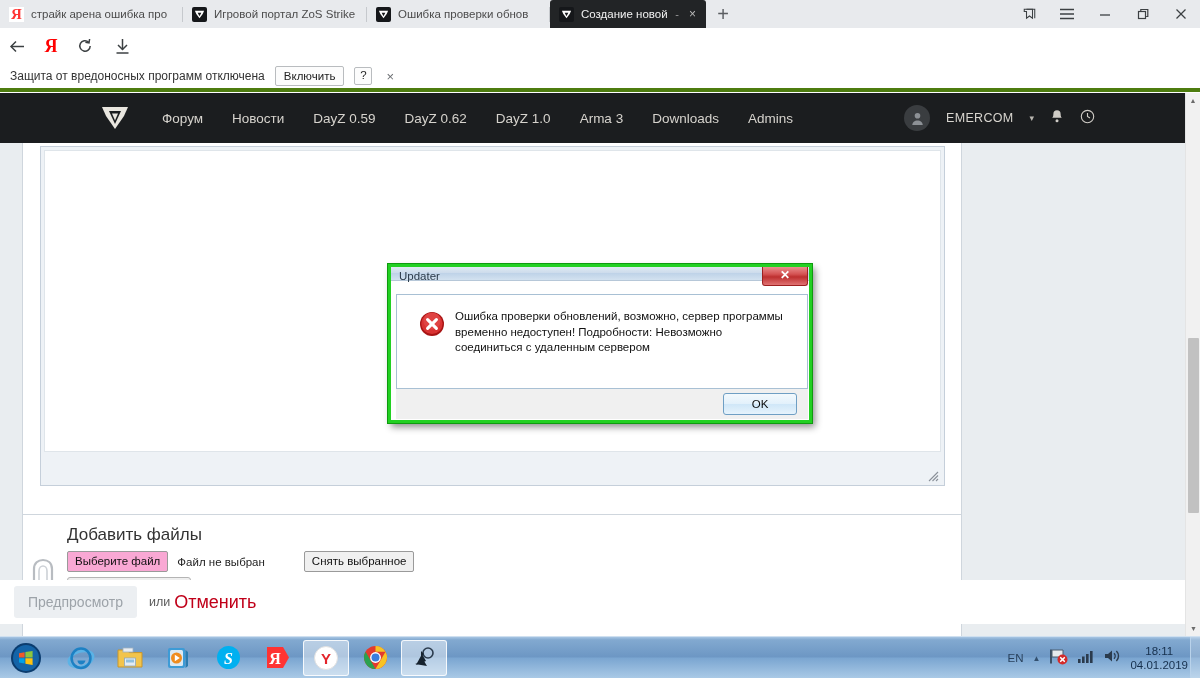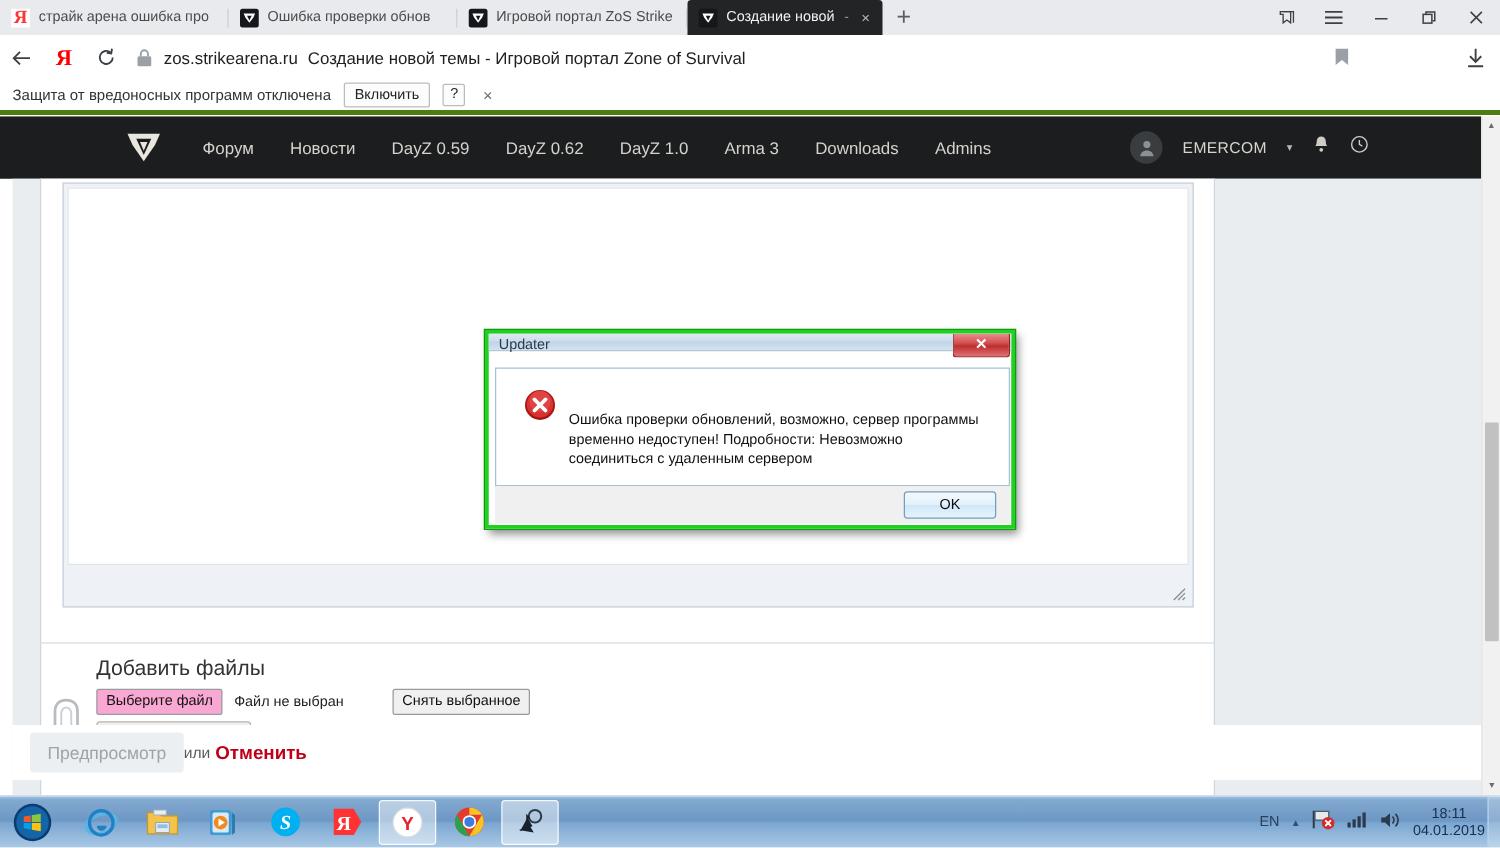--- a/index.html
+++ b/index.html
@@ -94,21 +94,21 @@
   .sitelogo { margin-left:100px; margin-right:32px; display:flex; align-items:center; }
   .navlinks { display:flex; align-items:flex-start; gap:29px; }
   .navlink { color:#d6d3cd; font-size:13.5px; }
   .navright { position:absolute; right:90px; display:flex; align-items:center; gap:16px; }
   .avatar { width:26px; height:26px; border-radius:50%; background:#3a3d40; display:flex; align-items:center; justify-content:center; }
   .uname { color:#d8d5cf; font-size:12.5px; letter-spacing:.3px; }
   .caret { color:#b9b6b0; font-size:9px; }
   .navicon { color:#cfccc6; }
 
   .pagebody {
-    position:absolute; left:10px; top:50px; width:1185px; height:493px;
+    position:absolute; left:0; top:50px; width:1185px; height:493px;
     background:#e9edf0;
   }
   .contentcard {
     position:absolute; left:22px; top:0; width:940px; height:372px;
     background:#ffffff; border:1px solid #cfd6dd; border-top:none;
   }
   .editor-outer {
     position:absolute; left:17px; top:3px; width:905px; height:340px;
     border:1px solid #c5cfda; background:#eef2f6;
   }
@@ -147,22 +147,22 @@
     background:#ffffff; display:flex; align-items:center; padding-left:0; gap:0;
   }
   .publish {
     background:#2b2b2b; color:#ffffff; font-size:14px; padding:8px 17px;
     border-radius:3px; margin-left:5px;
   }
   .preview {
     background:#eceff2; color:#9da3a9; font-size:14px; padding:8px 14px;
     border-radius:3px; margin-left:14px;
   }
-  .orword { font-size:12.5px; color:#5a5a5a; }
-  .cancelword { font-size:15px; color:#c00019; font-weight:bold; margin-left:4px; }
+  .orword { font-size:12.5px; color:#5a5a5a; margin-left:12px; }
+  .cancelword { font-size:18px; color:#c00019; font-weight:normal; margin-left:4px; }
 
   .pagescroll {
     position:absolute; right:0; top:0; width:15px; height:543px; background:#f1f1f1;
     border-left:1px solid #e4e4e4;
   }
   .pagescroll .up, .pagescroll .down { height:15px; display:flex; align-items:center; justify-content:center; color:#6b6b6b; font-size:7px; }
   .pagescroll .thumb { position:absolute; left:2px; top:245px; width:11px; height:175px; background:#c1c1c1; border-radius:1px; }
 
   
   .dlg {
@@ -188,21 +188,20 @@
   }
   .dlg-body {
     position:absolute; left:5px; top:27px; width:412px; height:95px;
     background:#ffffff; border:1px solid #a8c0d4;
   }
   .dlg-erricon { position:absolute; left:22px; top:16px; }
   .dlg-msg {
     position:absolute; left:58px; top:14px; width:335px;
     font-size:11.5px; line-height:15.5px; color:#101010;
     font-family:"Liberation Sans", sans-serif;
-    margin-top:20px;
   }
   .dlg-foot {
     position:absolute; left:5px; top:122px; width:412px; height:30px;
     background:#f0f0f0;
     padding-left:31px;
   }
   .dlg-ok {
     position:absolute; right:11px; top:4px; width:74px; height:22px;
     background:linear-gradient(to bottom,#f3f9fd 0%,#e3f1fb 48%,#d0e7f8 52%,#e6f3fc 100%);
     border:1px solid #6f9fc4; border-radius:3px;
@@ -231,38 +230,38 @@
 
 <div id="browser">
 
   <div class="tabstrip">
 
     <div class="tab" style="width:183px;">
       <span class="tfav yandex">Я</span>
       <span class="tlabel">страйк арена ошибка про</span>
     </div>
 
+    <div class="tab" style="width:184px;">
+      <span class="tfav zos">
+        <svg width="11" height="11" viewBox="0 0 24 24">
+            <path d="M2 4h20l-3 7 -7 9 -7-9z" fill="#fff"></path>
+            <path d="M8 8h8l-4 8z" fill="#15171a"></path>
+          </svg>
+      </span>
+      <span class="tlabel">Игровой портал ZoS Strike</span>
+    </div>
+
     <div class="tab" style="width:183px;">
       <span class="tfav zos">
         <svg width="11" height="11" viewBox="0 0 24 24">
             <path d="M2 4h20l-3 7 -7 9 -7-9z" fill="#fff"></path>
             <path d="M8 8h8l-4 8z" fill="#15171a"></path>
           </svg>
       </span>
       <span class="tlabel">Ошибка проверки обнов</span>
-    </div>
-
-    <div class="tab" style="width:184px;">
-      <span class="tfav zos">
-        <svg width="11" height="11" viewBox="0 0 24 24">
-            <path d="M2 4h20l-3 7 -7 9 -7-9z" fill="#fff"></path>
-            <path d="M8 8h8l-4 8z" fill="#15171a"></path>
-          </svg>
-      </span>
-      <span class="tlabel">Игровой портал ZoS Strike</span>
     </div>
 
     <div class="tab active" style="width:156px;">
       <span class="tfav zos">
         <svg width="11" height="11" viewBox="0 0 24 24">
             <path d="M2 4h20l-3 7 -7 9 -7-9z" fill="#fff"></path>
             <path d="M8 8h8l-4 8z" fill="#15171a"></path>
           </svg>
       </span>
       <span class="tlabel">Создание новой темы</span>
@@ -320,35 +319,20 @@
         </svg>
     </div>
     <div class="navbtn">
       <span class="yalogo">Я</span>
     </div>
     <div class="navbtn">
       <svg width="16" height="16" viewBox="0 0 16 16">
           <path d="M13.2 8a5.2 5.2 0 1 1-1.7-3.9" fill="none" stroke="#3c4043" stroke-width="1.5"></path>
           <polyline points="12.6,1 12,4.8 8.4,4.2" fill="none" stroke="#3c4043" stroke-width="1.5"></polyline>
         </svg>
-    </div>
-    <div class="urlbar">
-      <span class="lock">
-        <svg width="15" height="17" viewBox="0 0 15 17">
-            <rect x="2" y="7" width="11" height="8" rx="1.3" fill="#9aa0a6"></rect>
-            <path d="M4.6 7V5.1a2.9 2.9 0 0 1 5.8 0V7" fill="none" stroke="#9aa0a6" stroke-width="1.5"></path>
-          </svg>
-      </span>
-      <span class="urlhost">zos.strikearena.ru</span>
-      <span class="urltitle">Создание новой темы - Игровой портал Zone of Survival</span>
-      <span class="bookmark-flag">
-        <svg width="13" height="16" viewBox="0 0 13 16">
-            <path d="M1.5 1h10v13l-5-4-5 4z" fill="#9aa0a6"></path>
-          </svg>
-      </span>
     </div>
     <div class="dlbtn">
       <svg width="17" height="17" viewBox="0 0 17 17">
           <g stroke="#3c4043" stroke-width="1.5" fill="none">
             <line x1="8.5" y1="1" x2="8.5" y2="11.5"></line>
             <polyline points="4,7 8.5,11.5 13,7"></polyline>
             <line x1="2.5" y1="15" x2="14.5" y2="15"></line>
           </g>
         </svg>
     </div>

